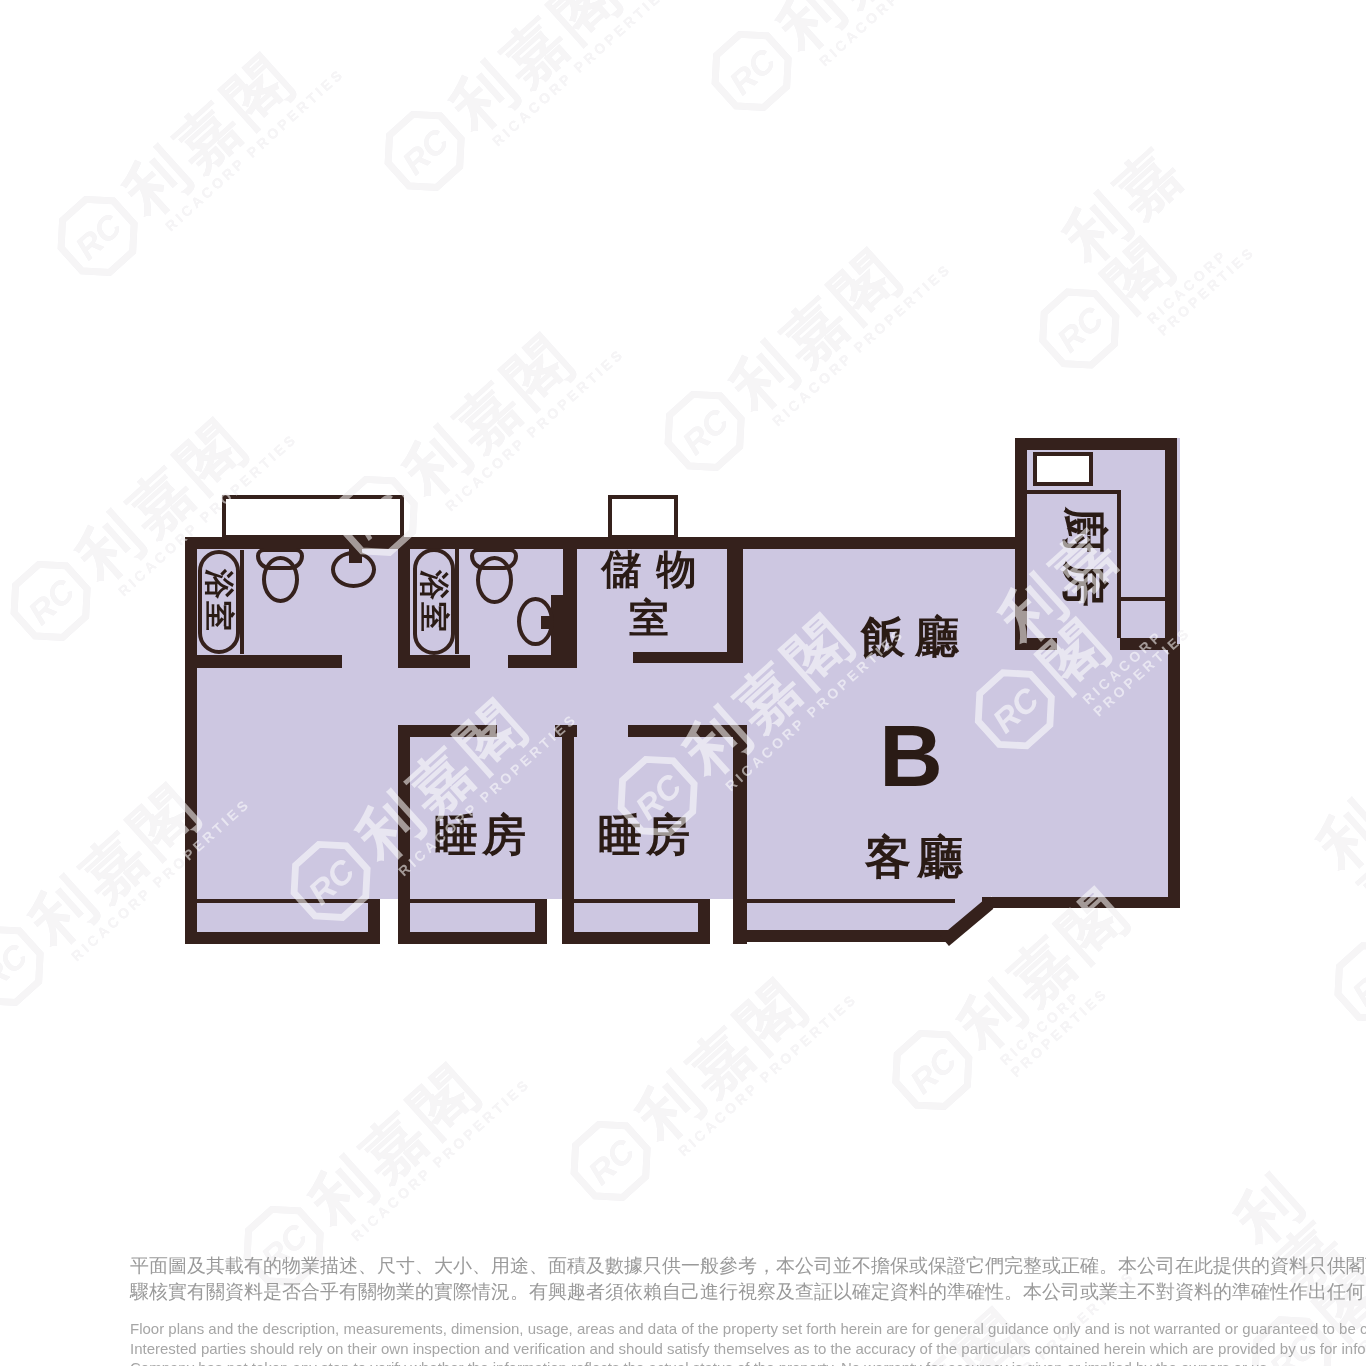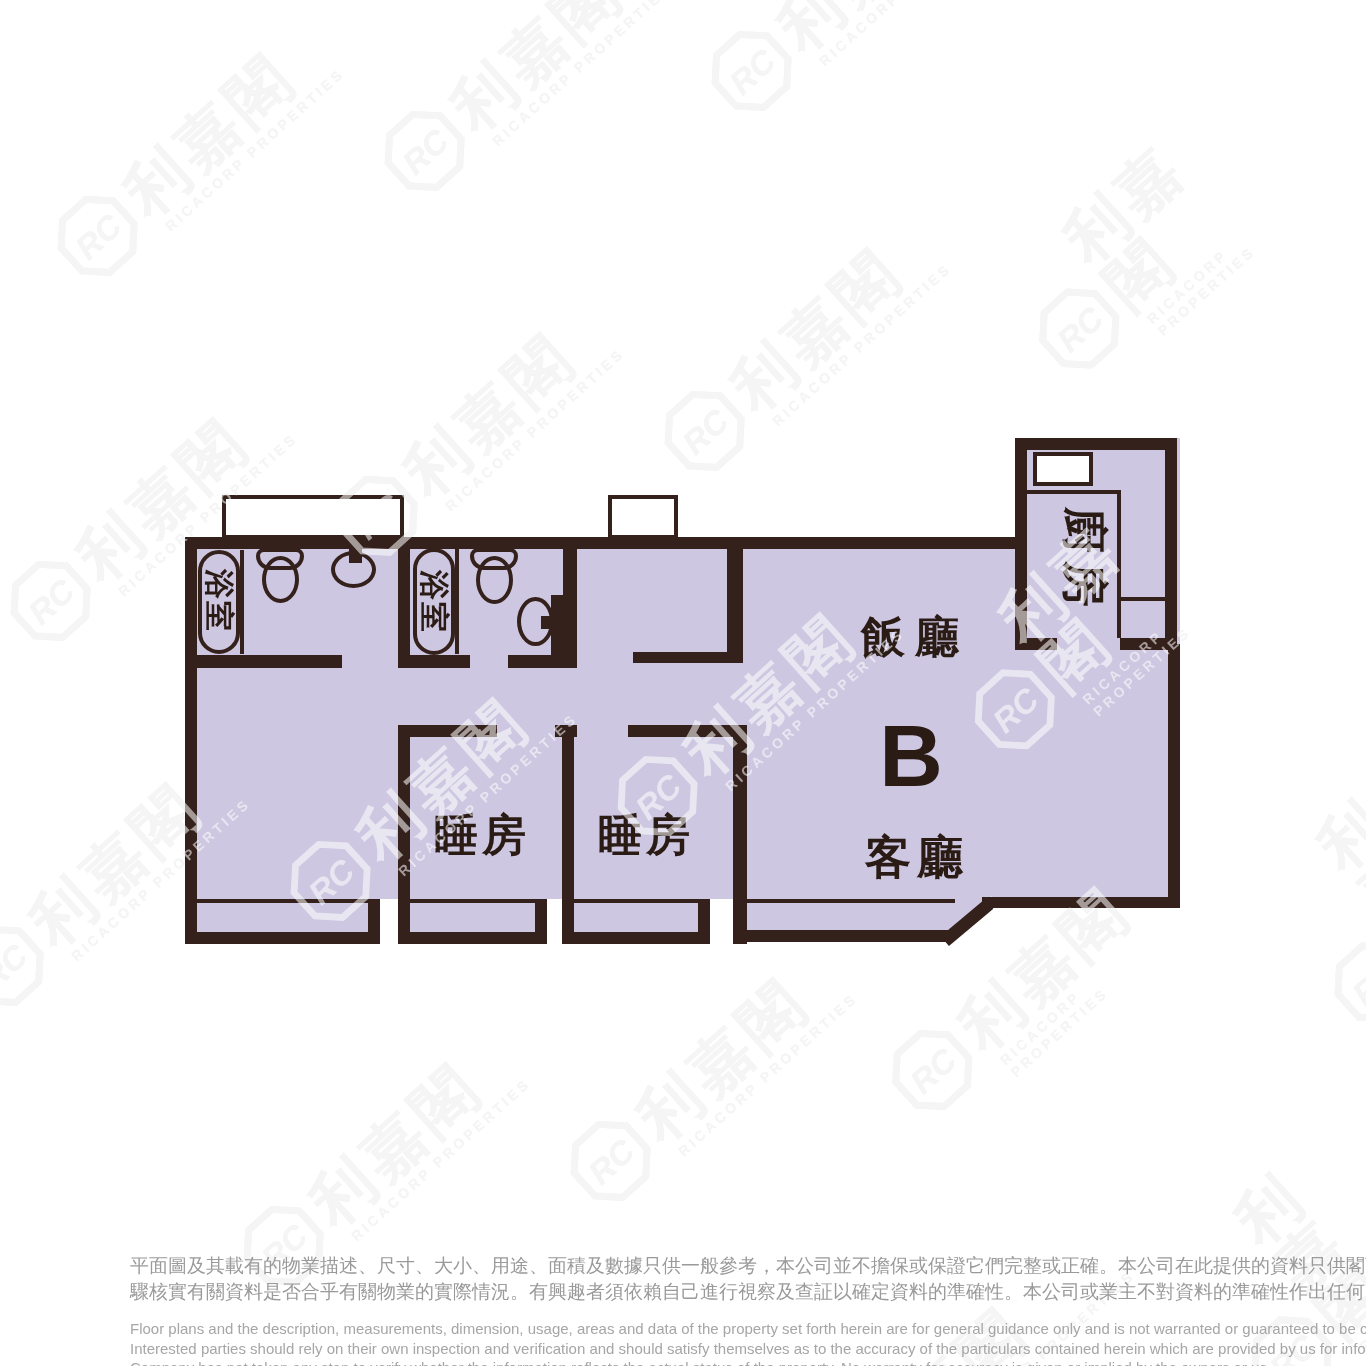--- a/index.html
+++ b/index.html
@@ -271,20 +271,24 @@
       <div class="fixture tank" style="left: 256px; top: 548px; width: 48px; height: 22px;"></div>
       <div class="fixture ellipse" style="left: 262px; top: 556px; width: 37px; height: 47px;"></div>
       <div class="fixture tank" style="left: 470px; top: 548px; width: 48px; height: 22px;"></div>
       <div class="fixture ellipse" style="left: 476px; top: 556px; width: 37px; height: 48px;"></div>
       <div class="fixture ellipse" style="left: 331px; top: 551px; width: 45px; height: 37px;"></div>
       <div class="tap" style="left: 349px; top: 548px; width: 13px; height: 15px;"></div>
       <div class="fixture ellipse" style="left: 517px; top: 597px; width: 37px; height: 49px;"></div>
       <div class="tap" style="left: 541px; top: 616px; width: 12px; height: 13px;"></div>
       <div class="lbl" style="left: 482px; top: 835px; font-size: 44px; letter-spacing: 4px;">睡房</div>
       <div class="lbl" style="left: 646px; top: 835px; font-size: 44px; letter-spacing: 4px;">睡房</div>
+      <div class="lbl" style="left: 650px; top: 594px; font-size: 40px; letter-spacing: 2px; line-height: 49px;">
+        <div>儲 物</div>
+        <div>室</div>
+      </div>
       <div class="lbl" style="left: 915px; top: 637px; font-size: 44px; letter-spacing: 10px;">飯廳</div>
       <div class="lbl" style="left: 911px; top: 756px; font-size: 88px; letter-spacing: 0px;">B</div>
       <div class="lbl" style="left: 917px; top: 857px; font-size: 46px; letter-spacing: 6px;">客廳</div>
       <div class="lbl rot" style="left: 1085px; top: 561px; font-size: 46px; letter-spacing: 8px;">廚房</div>
       <div class="lbl rot" style="left: 219px; top: 601px; font-size: 30px; letter-spacing: 2px;">浴室</div>
       <div class="lbl rot" style="left: 434px; top: 602px; font-size: 30px; letter-spacing: 2px;">浴室</div>
     </div>
   <div id="wm-over" class="layer">
       <div class="wm wm-over" style="left: 195px; top: 155px;">
         <div class="wm-row">

